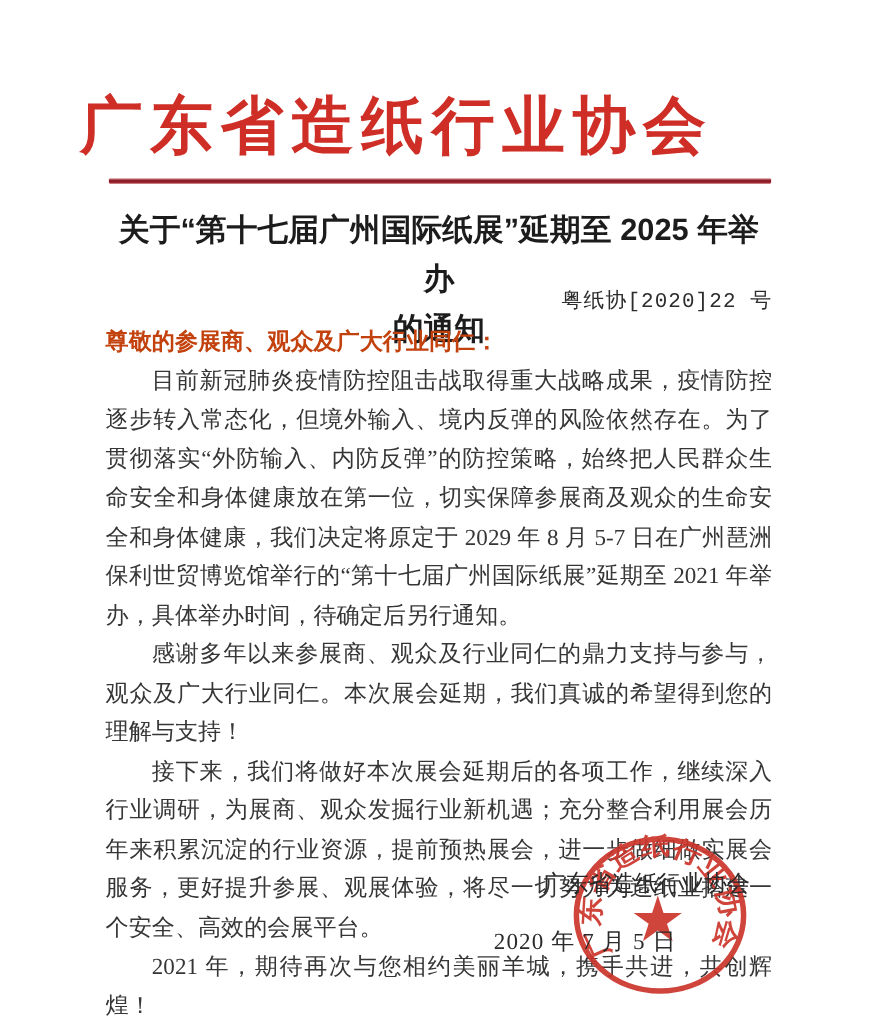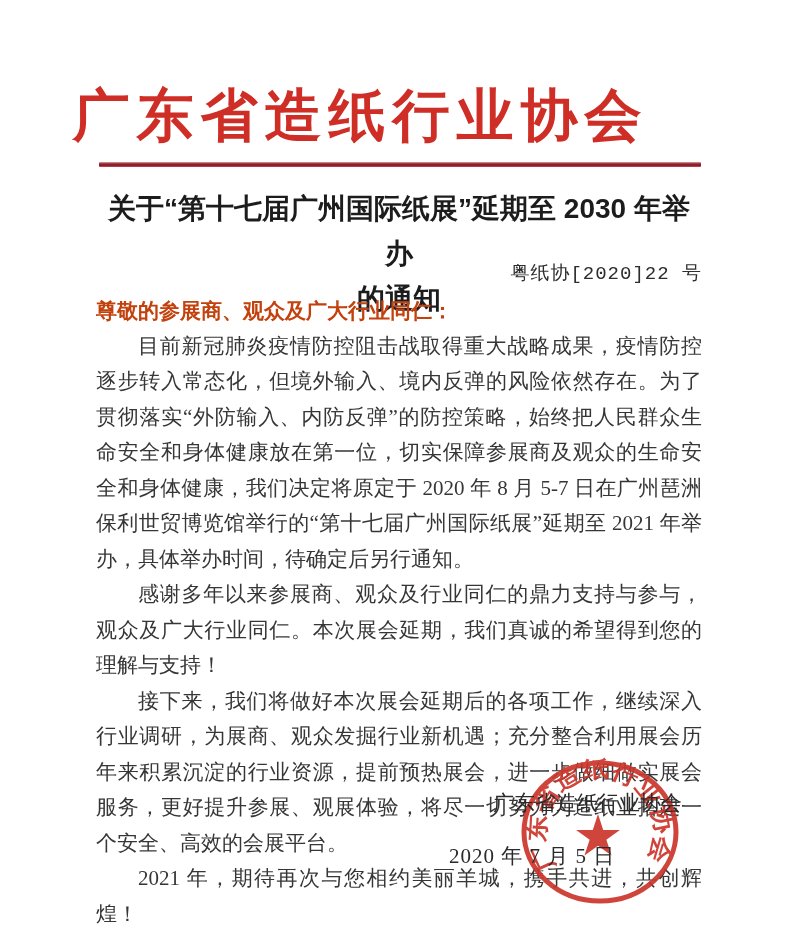--- a/index.html
+++ b/index.html
@@ -69,29 +69,29 @@
 </head>
 <body>
 
 <div class="page">
 
   <div class="org-title">广东省造纸行业协会</div>
 
   <div class="org-rule"></div>
 
   <div class="doc-title">
-    <div>关于“第十七届广州国际纸展”延期至 2030 年举办</div>
+    <div>关于“第十七届广州国际纸展”延期至 2025 年举办</div>
     <div>的通知</div>
   </div>
 
   <div class="ref-number">粤纸协[2020]22 号</div>
 
   <div class="body-text">
     <div class="salutation">尊敬的参展商、观众及广大行业同仁：</div>
-    <p>目前新冠肺炎疫情防控阻击战取得重大战略成果，疫情防控逐步转入常态化，但境外输入、境内反弹的风险依然存在。为了贯彻落实“外防输入、内防反弹”的防控策略，始终把人民群众生命安全和身体健康放在第一位，切实保障参展商及观众的生命安全和身体健康，我们决定将原定于 2020 年 8 月 5-7 日在广州琶洲保利世贸博览馆举行的“第十七届广州国际纸展”延期至 2021 年举办，具体举办时间，待确定后另行通知。</p>
+    <p>目前新冠肺炎疫情防控阻击战取得重大战略成果，疫情防控逐步转入常态化，但境外输入、境内反弹的风险依然存在。为了贯彻落实“外防输入、内防反弹”的防控策略，始终把人民群众生命安全和身体健康放在第一位，切实保障参展商及观众的生命安全和身体健康，我们决定将原定于 2029 年 8 月 5-7 日在广州琶洲保利世贸博览馆举行的“第十七届广州国际纸展”延期至 2021 年举办，具体举办时间，待确定后另行通知。</p>
     <p>感谢多年以来参展商、观众及行业同仁的鼎力支持与参与，观众及广大行业同仁。本次展会延期，我们真诚的希望得到您的理解与支持！</p>
     <p>接下来，我们将做好本次展会延期后的各项工作，继续深入行业调研，为展商、观众发掘行业新机遇；充分整合利用展会历年来积累沉淀的行业资源，提前预热展会，进一步做细做实展会服务，更好提升参展、观展体验，将尽一切努力为造纸业搭建一个安全、高效的会展平台。</p>
     <p>2021 年，期待再次与您相约美丽羊城，携手共进，共创辉煌！</p>
   </div>
 
   <svg class="seal" viewBox="0 0 172 158" xmlns="http://www.w3.org/2000/svg">
     <g>
       <ellipse cx="86" cy="79" rx="76" ry="69" fill="none" stroke="#cb352b" stroke-width="5"></ellipse>
       <path d="M 0,-1 L 0.588,0.809 L -0.951,-0.309 L 0.951,-0.309 L -0.588,0.809 Z" transform="translate(84,84) scale(23)" fill="#cb352b" fill-rule="nonzero"></path>
       <defs>

